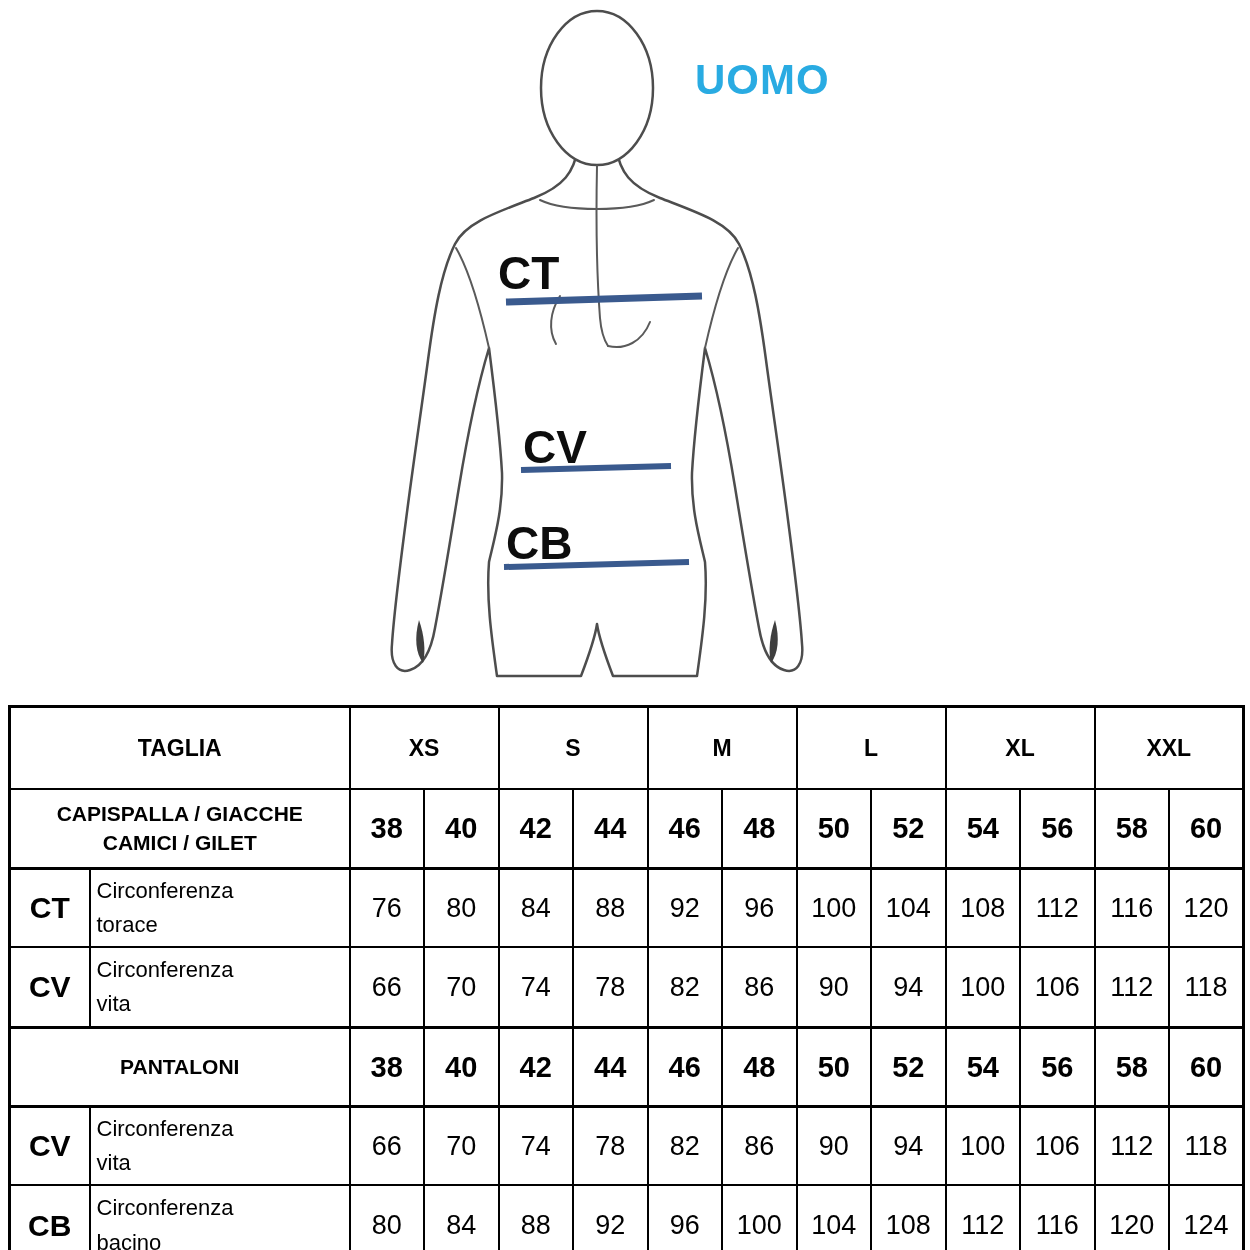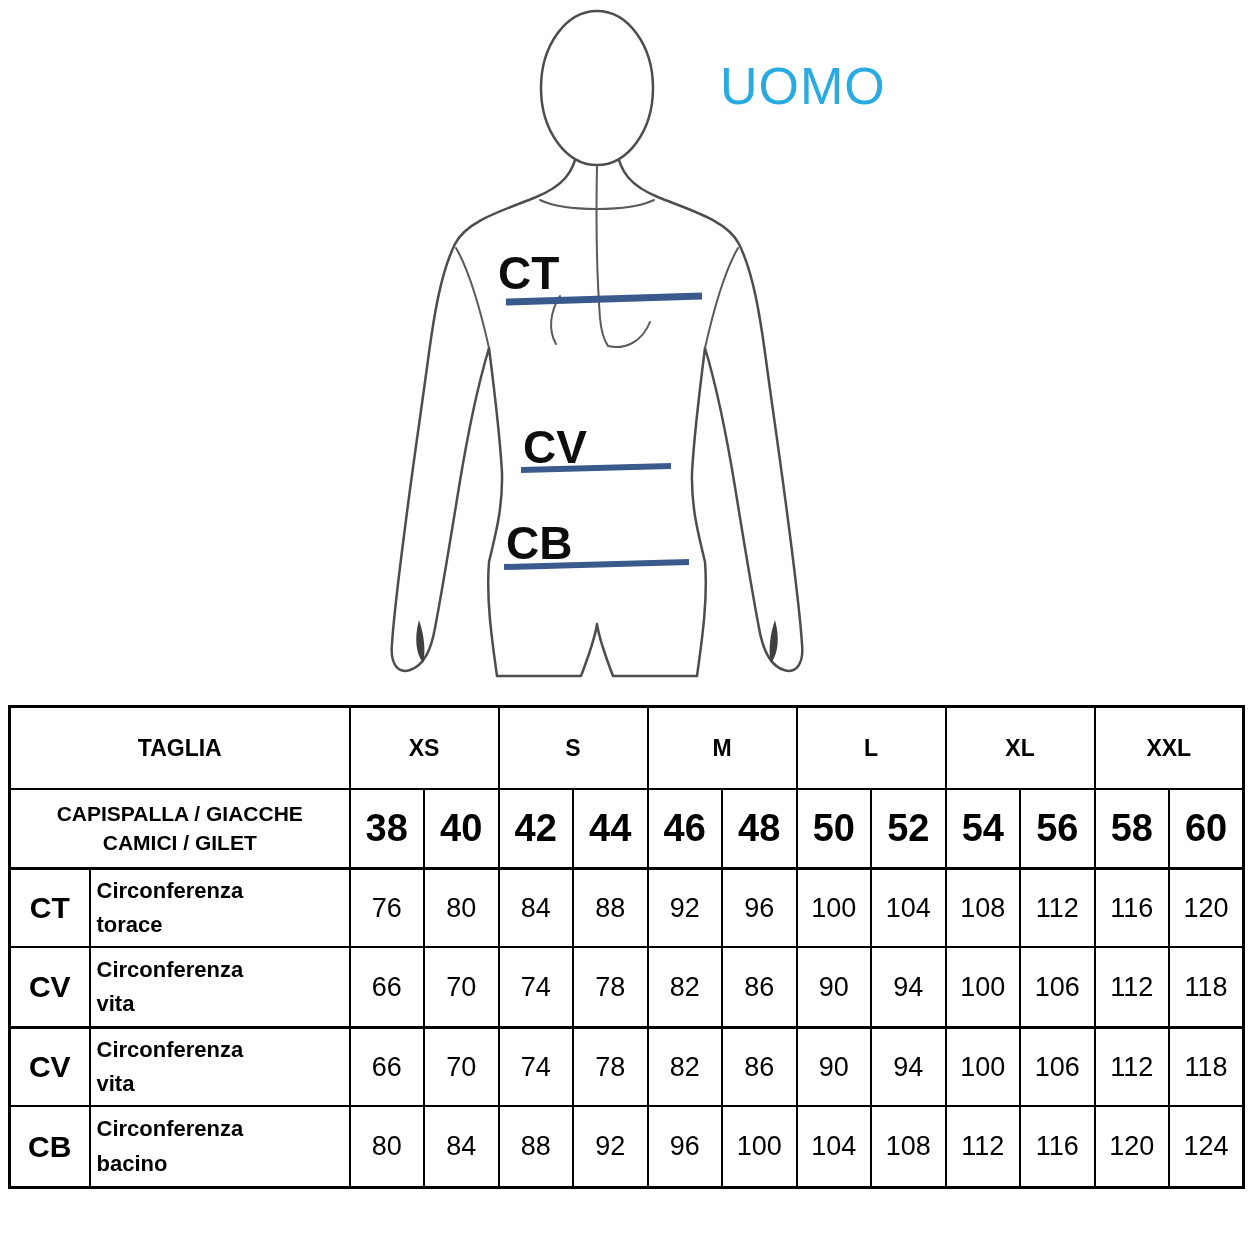--- a/index.html
+++ b/index.html
@@ -7,22 +7,22 @@
     width:1250px; height:1250px;
     background:#ffffff;
     font-family:"Liberation Sans","DejaVu Sans",sans-serif;
     position:relative;
     overflow:hidden;
     color:#000;
   }
   .figure-area { position:absolute; top:0; left:0; width:1250px; height:705px; }
   .body-svg { position:absolute; top:0; left:0; }
   .uomo-title {
-    position:absolute; left:720px; top:56px;
-    font-size:52px; font-weight:normal; letter-spacing:1px;
+    position:absolute; left:695px; top:56px;
+    font-size:42px; font-weight:bold; letter-spacing:1px;
     color:#29abe2;
   }
   table.size-table {
     position:absolute; top:705px; left:8px;
     width:1234px;
     border-collapse:collapse;
     table-layout:fixed;
     border:3px solid #000;
   }
   .size-table td {
@@ -34,24 +34,24 @@
   }
   tr.r1 td { height:80px; font-size:23px; font-weight:bold; }
   tr.r2 td { height:77px; }
   tr.r3 td { height:76px; }
   tr.r4 td { height:78px; }
   tr.r5 td { height:76px; }
   tr.r6 td { height:76px; }
   tr.r7 td { height:79px; }
   tr.thick-top td { border-top-width:3px; }
   td.c-section { font-size:21px; font-weight:bold; line-height:1.35; }
-  td.c-num { font-size:38px; font-weight:bold; }
+  td.c-num { font-size:29px; font-weight:bold; }
   td.c-code { font-size:30px; font-weight:bold; }
   td.c-desc {
-    font-size:22px; font-weight:bold;
+    font-size:22px; font-weight:normal;
     text-align:left; padding-left:6px; line-height:1.55;
   }
   td.c-val { font-size:27px; font-weight:normal;margin-left:21px; }
 </style>
 </head>
 <body>
 
 <div class="figure-area">
   <svg class="body-svg" width="1250" height="705" viewBox="0 0 1250 705" xmlns="http://www.w3.org/2000/svg">
 
@@ -190,20 +190,37 @@
       <td class="c-val">82</td>
       <td class="c-val">86</td>
       <td class="c-val">90</td>
       <td class="c-val">94</td>
       <td class="c-val">100</td>
       <td class="c-val">106</td>
       <td class="c-val">112</td>
       <td class="c-val">118</td>
     </tr>
 
+    <tr class="r5 thick-top">
+      <td colspan="2" class="c-section">
+        <div>PANTALONI</div>
+      </td>
+      <td class="c-num">38</td>
+      <td class="c-num">40</td>
+      <td class="c-num">42</td>
+      <td class="c-num">44</td>
+      <td class="c-num">46</td>
+      <td class="c-num">48</td>
+      <td class="c-num">50</td>
+      <td class="c-num">52</td>
+      <td class="c-num">54</td>
+      <td class="c-num">56</td>
+      <td class="c-num">58</td>
+      <td class="c-num">60</td>
+    </tr>
 
     <tr class="r6 thick-top">
       <td class="c-code">CV</td>
       <td class="c-desc">
         <div>Circonferenza</div>
         <div>vita</div>
       </td>
       <td class="c-val">66</td>
       <td class="c-val">70</td>
       <td class="c-val">74</td>

